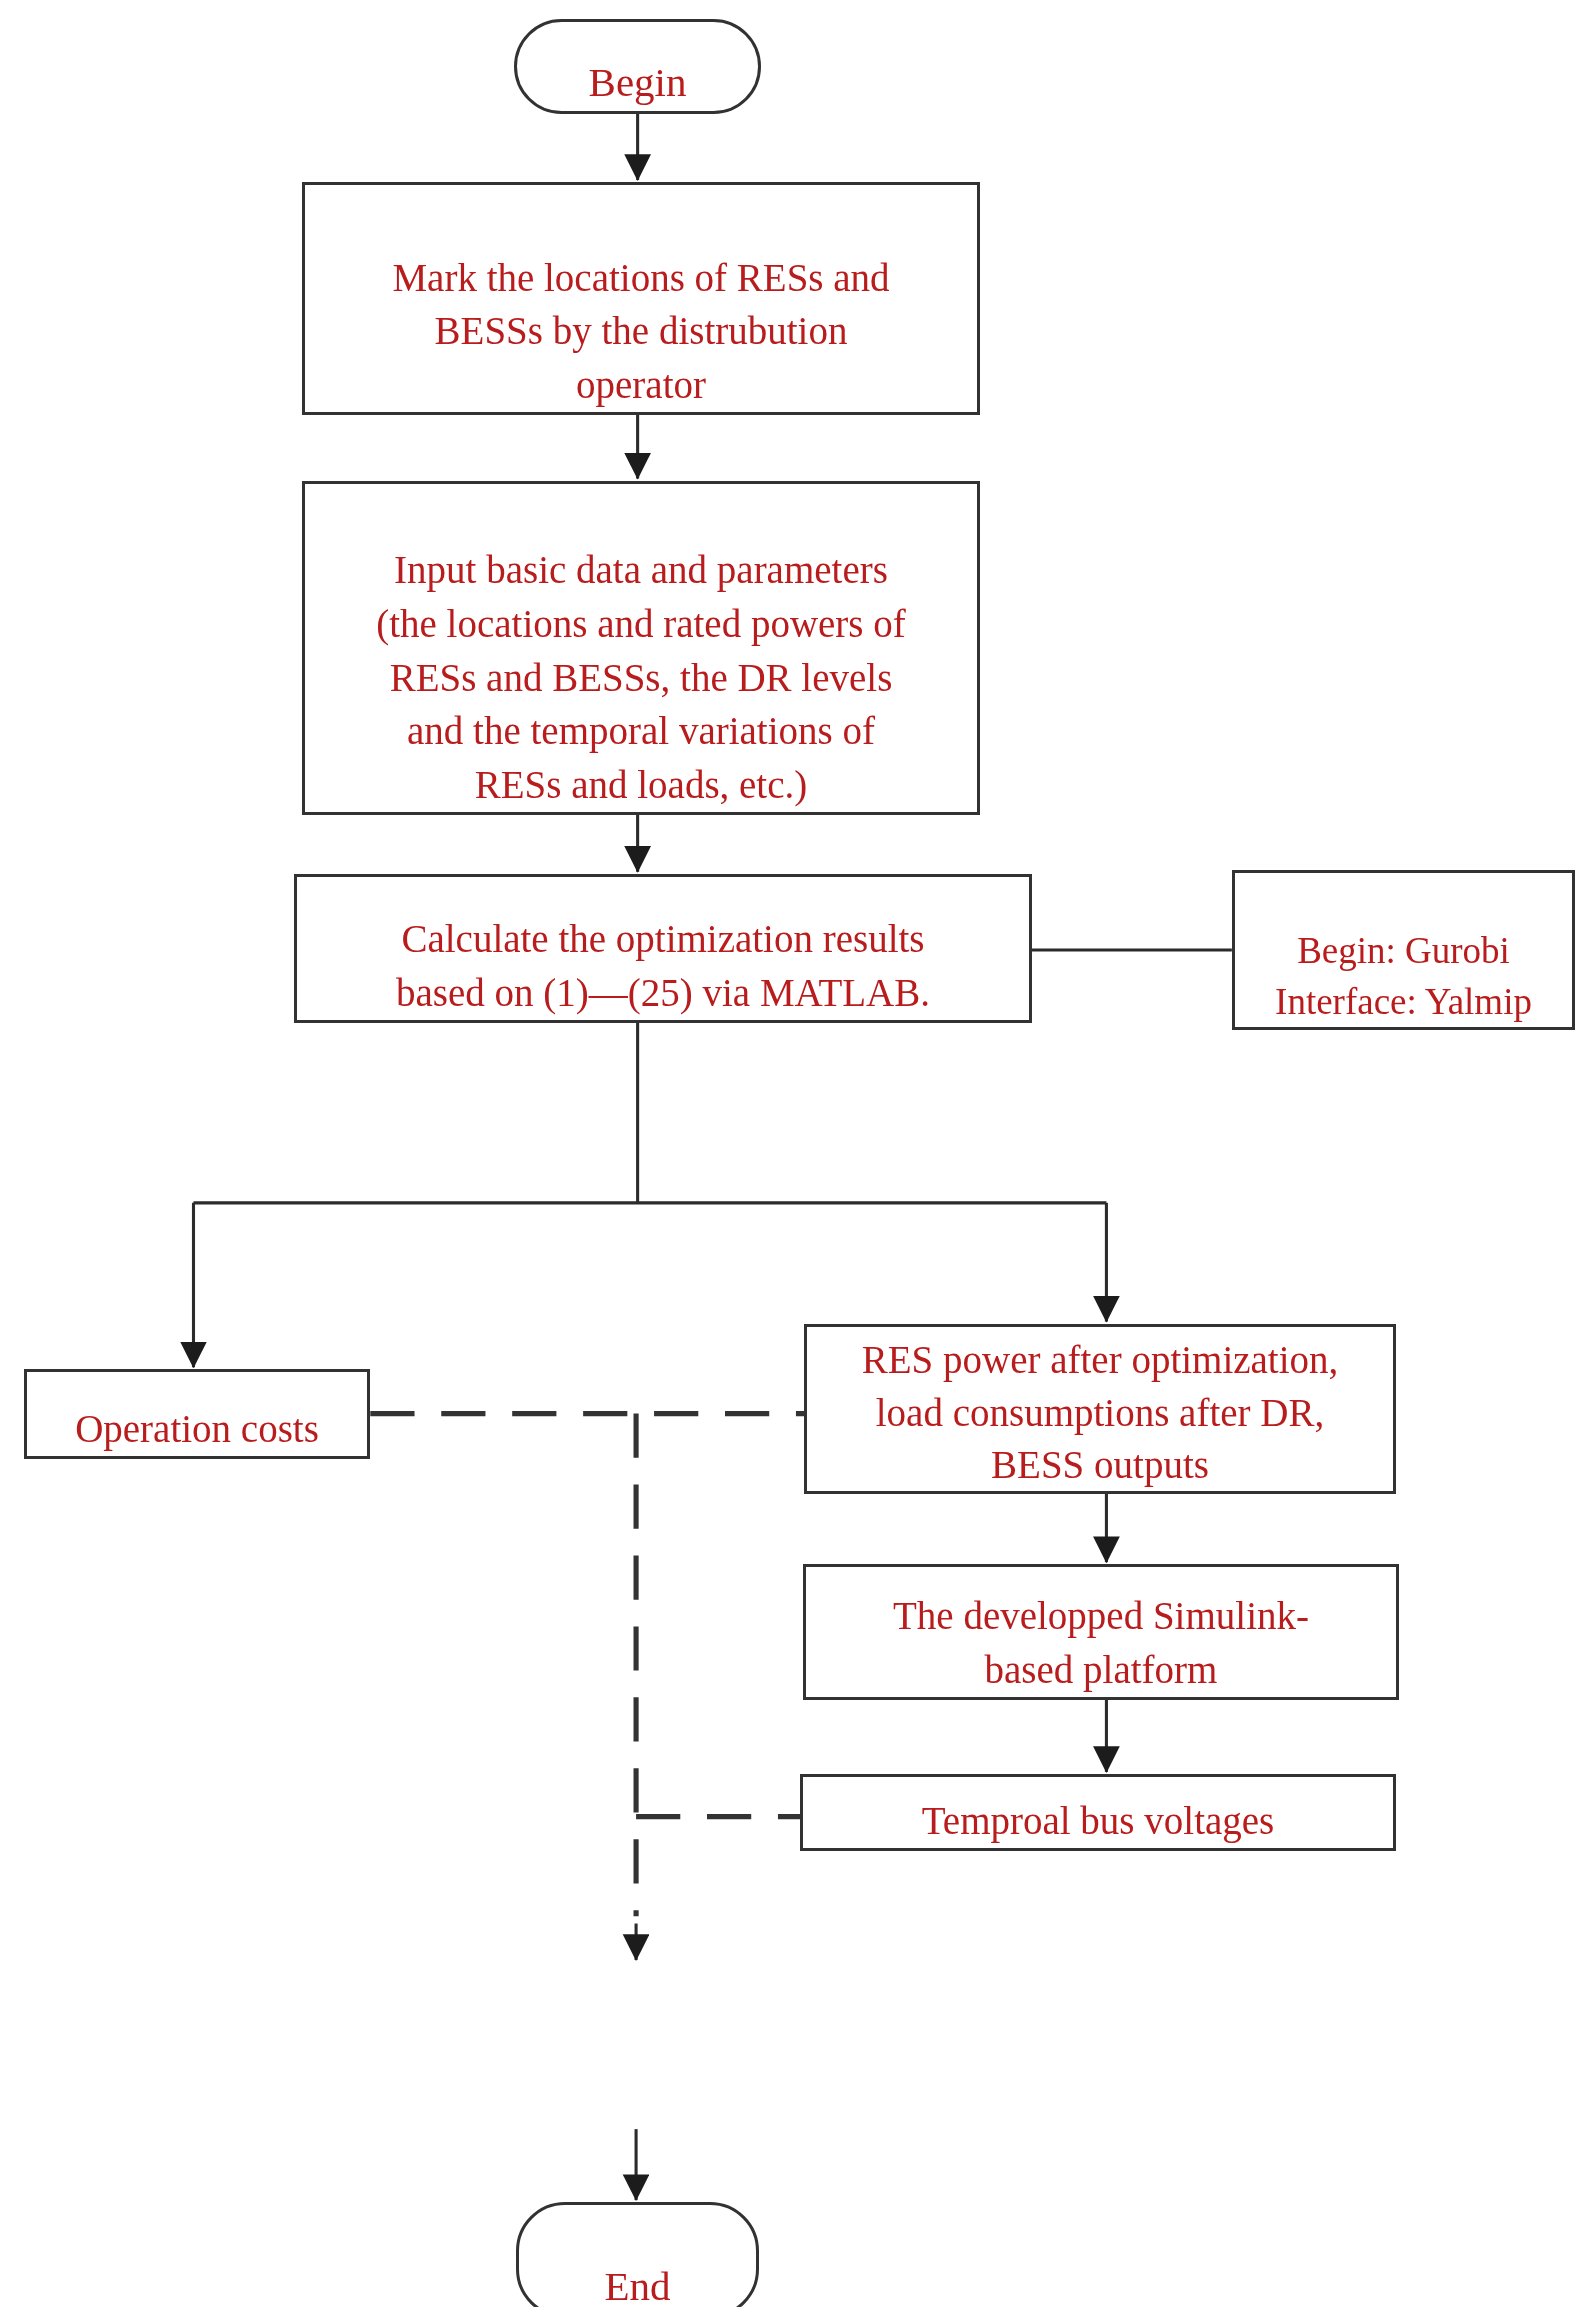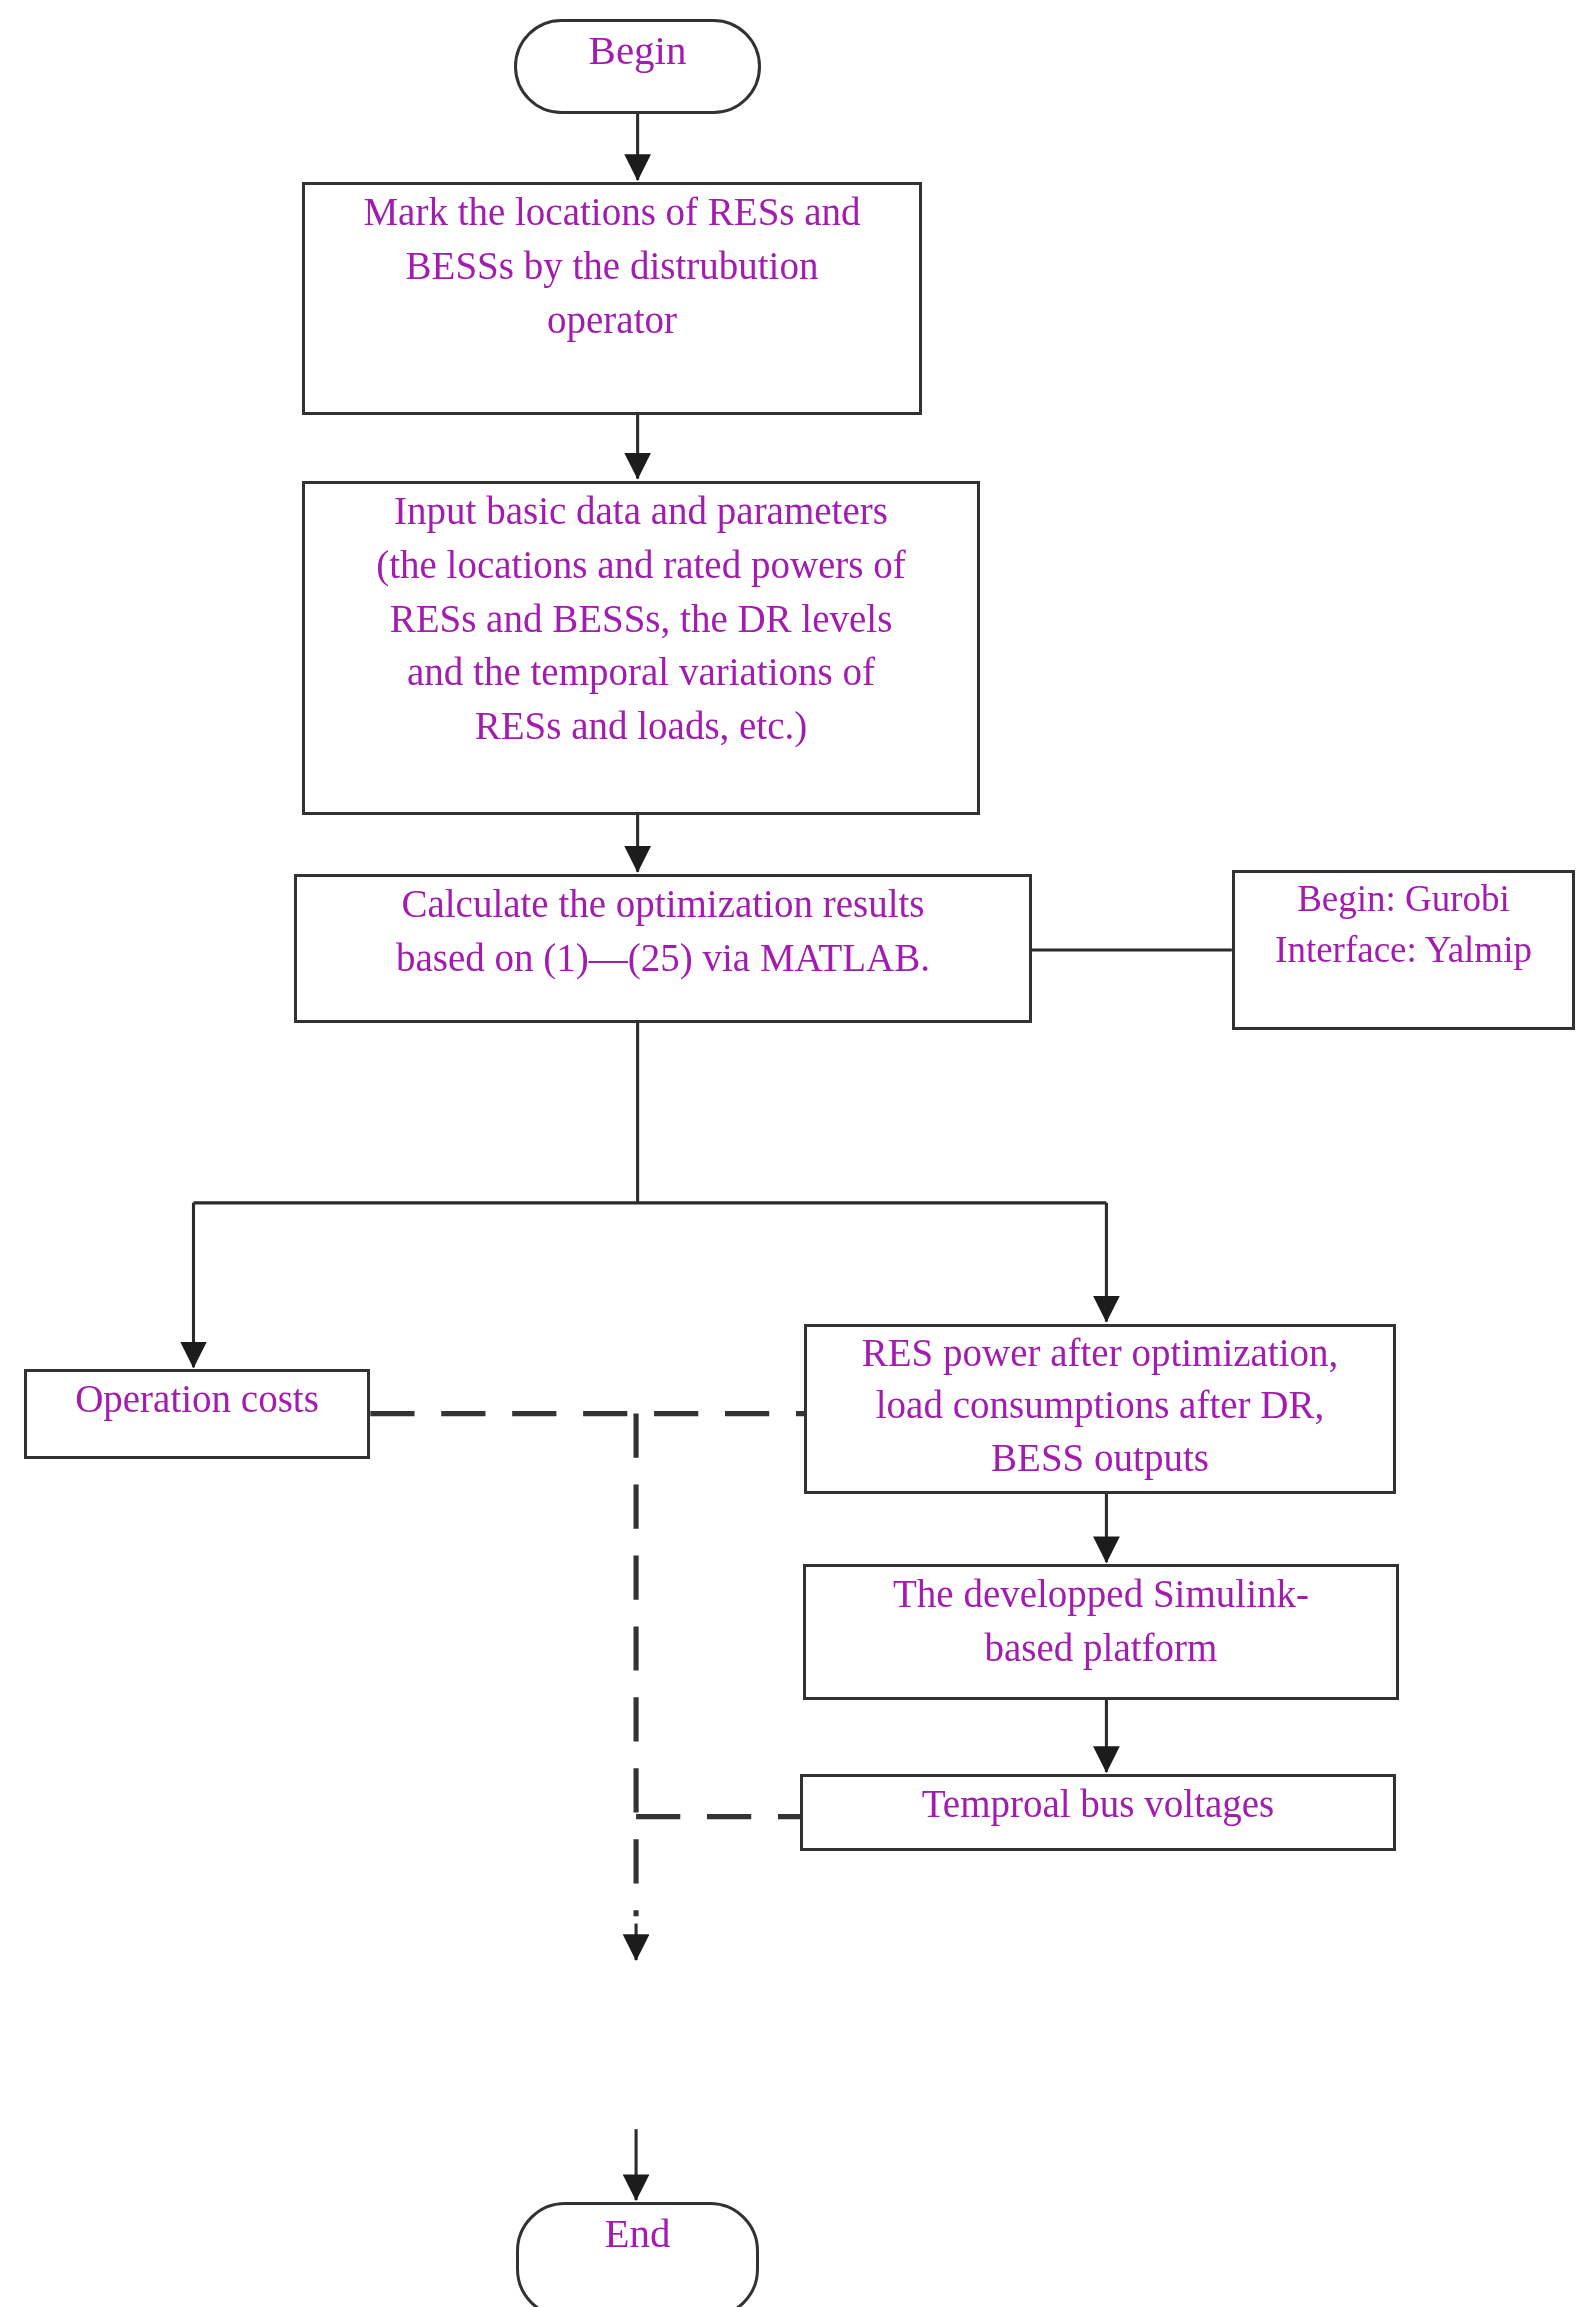--- a/index.html
+++ b/index.html
@@ -19,35 +19,35 @@
     left: 0;
     top: 0;
     z-index: 1;
   }
   .node {
     position: absolute;
     box-sizing: border-box;
     border: 3.1px solid #323232;
     background: #ffffff;
     display: flex;
-    align-items: flex-start;
+    align-items: flex-end;
     justify-content: center;
     text-align: center;
-    color: #a21caf;
+    color: #b91c1c;
     font-size: 39px;
     line-height: 1.38;
     white-space: pre;
     z-index: 2;
   }
   .terminator {
     border-radius: 49px;
     font-size: 41px;
   }
   #n-begin   { left: 514px; top: 18.5px;   width: 247px;  height: 95px; }
-  #n-mark    { left: 302px;  top: 182px;  width: 620px; height: 233px; }
+  #n-mark    { left: 302px;  top: 182px;  width: 678px; height: 233px; }
   #n-input   { left: 302px;  top: 481px;  width: 678px; height: 334px; }
   #n-calc    { left: 294px;  top: 874px; width: 738px; height: 149px; }
   #n-solver  { left: 1232px; top: 870px; width: 343px;  height: 160px; font-size: 37px; }
   #n-opcosts { left: 24px;   top: 1369px; width: 346px;  height: 90px; }
   #n-res     { left: 804px; top: 1324px; width: 592px; height: 170px; line-height: 1.34; }
   #n-sim     { left: 803px; top: 1564px; width: 596px; height: 136px; }
   #n-temp    { left: 800px; top: 1774px; width: 596px; height: 77px; }
   #n-sched   { left: 339px;  top: 1962px; width: 594px; height: 167px; }
   #n-end     { left: 516px; top: 2202px; width: 243px;  height: 116px; }
 

